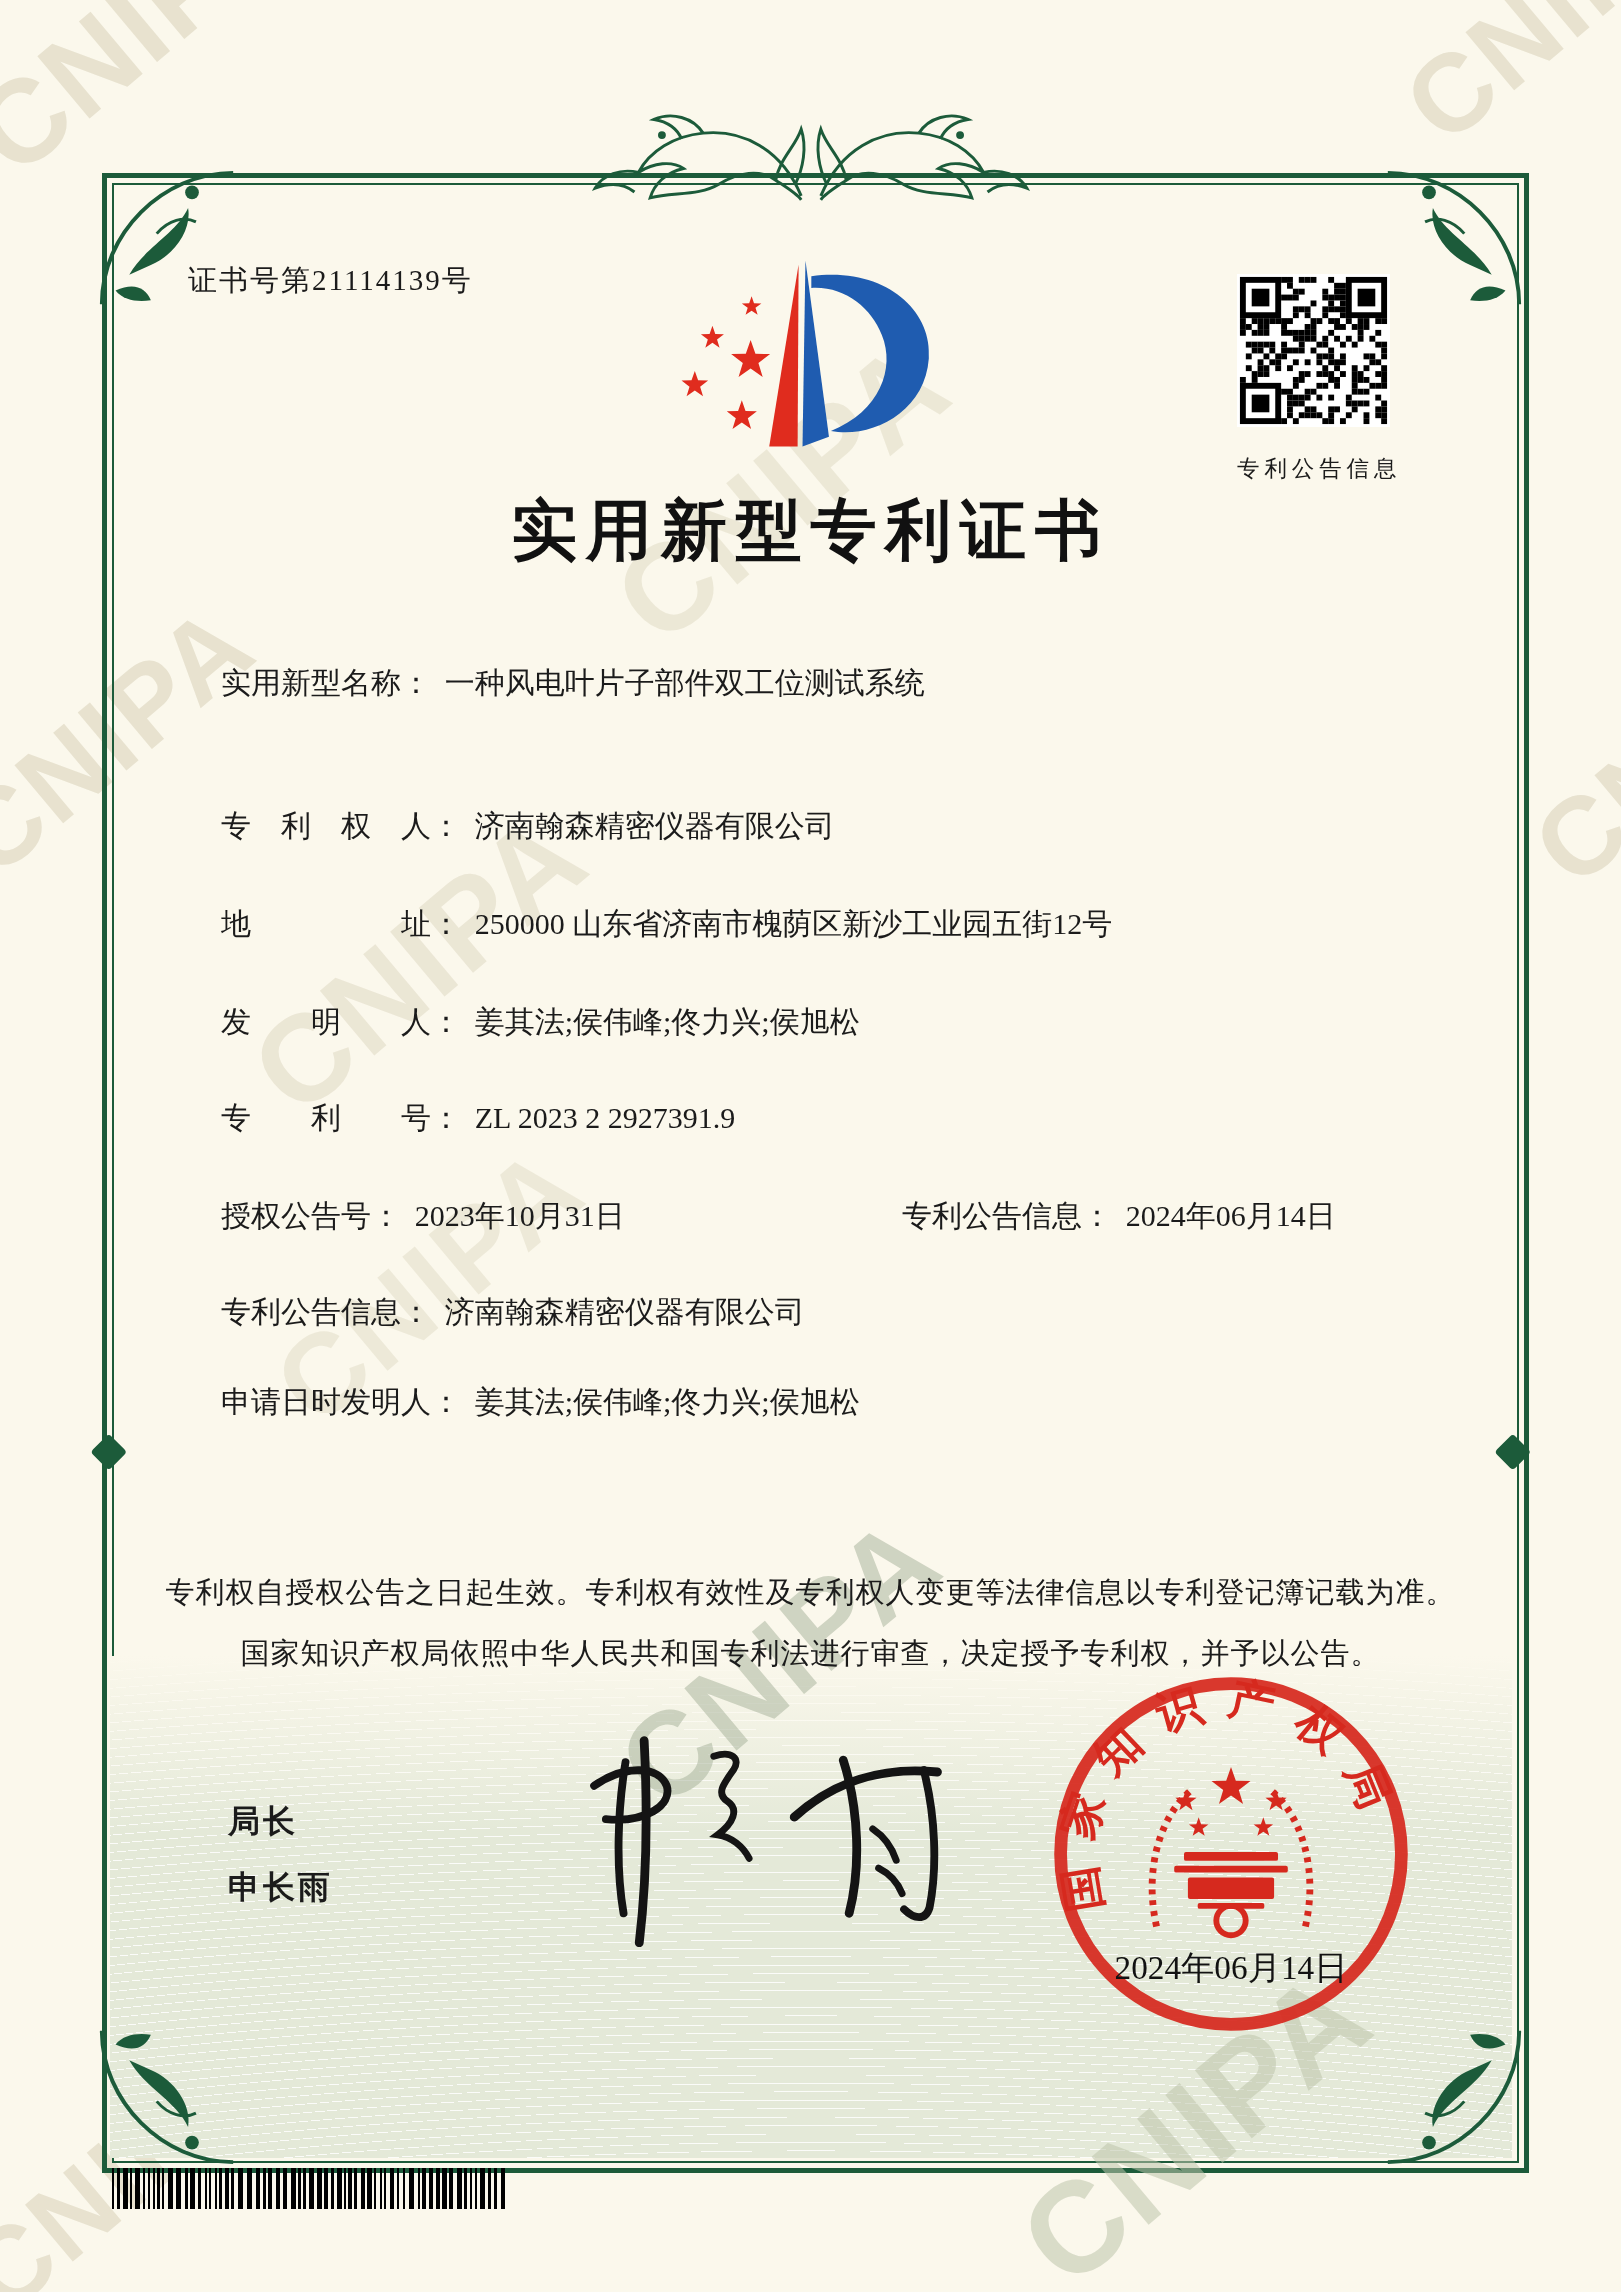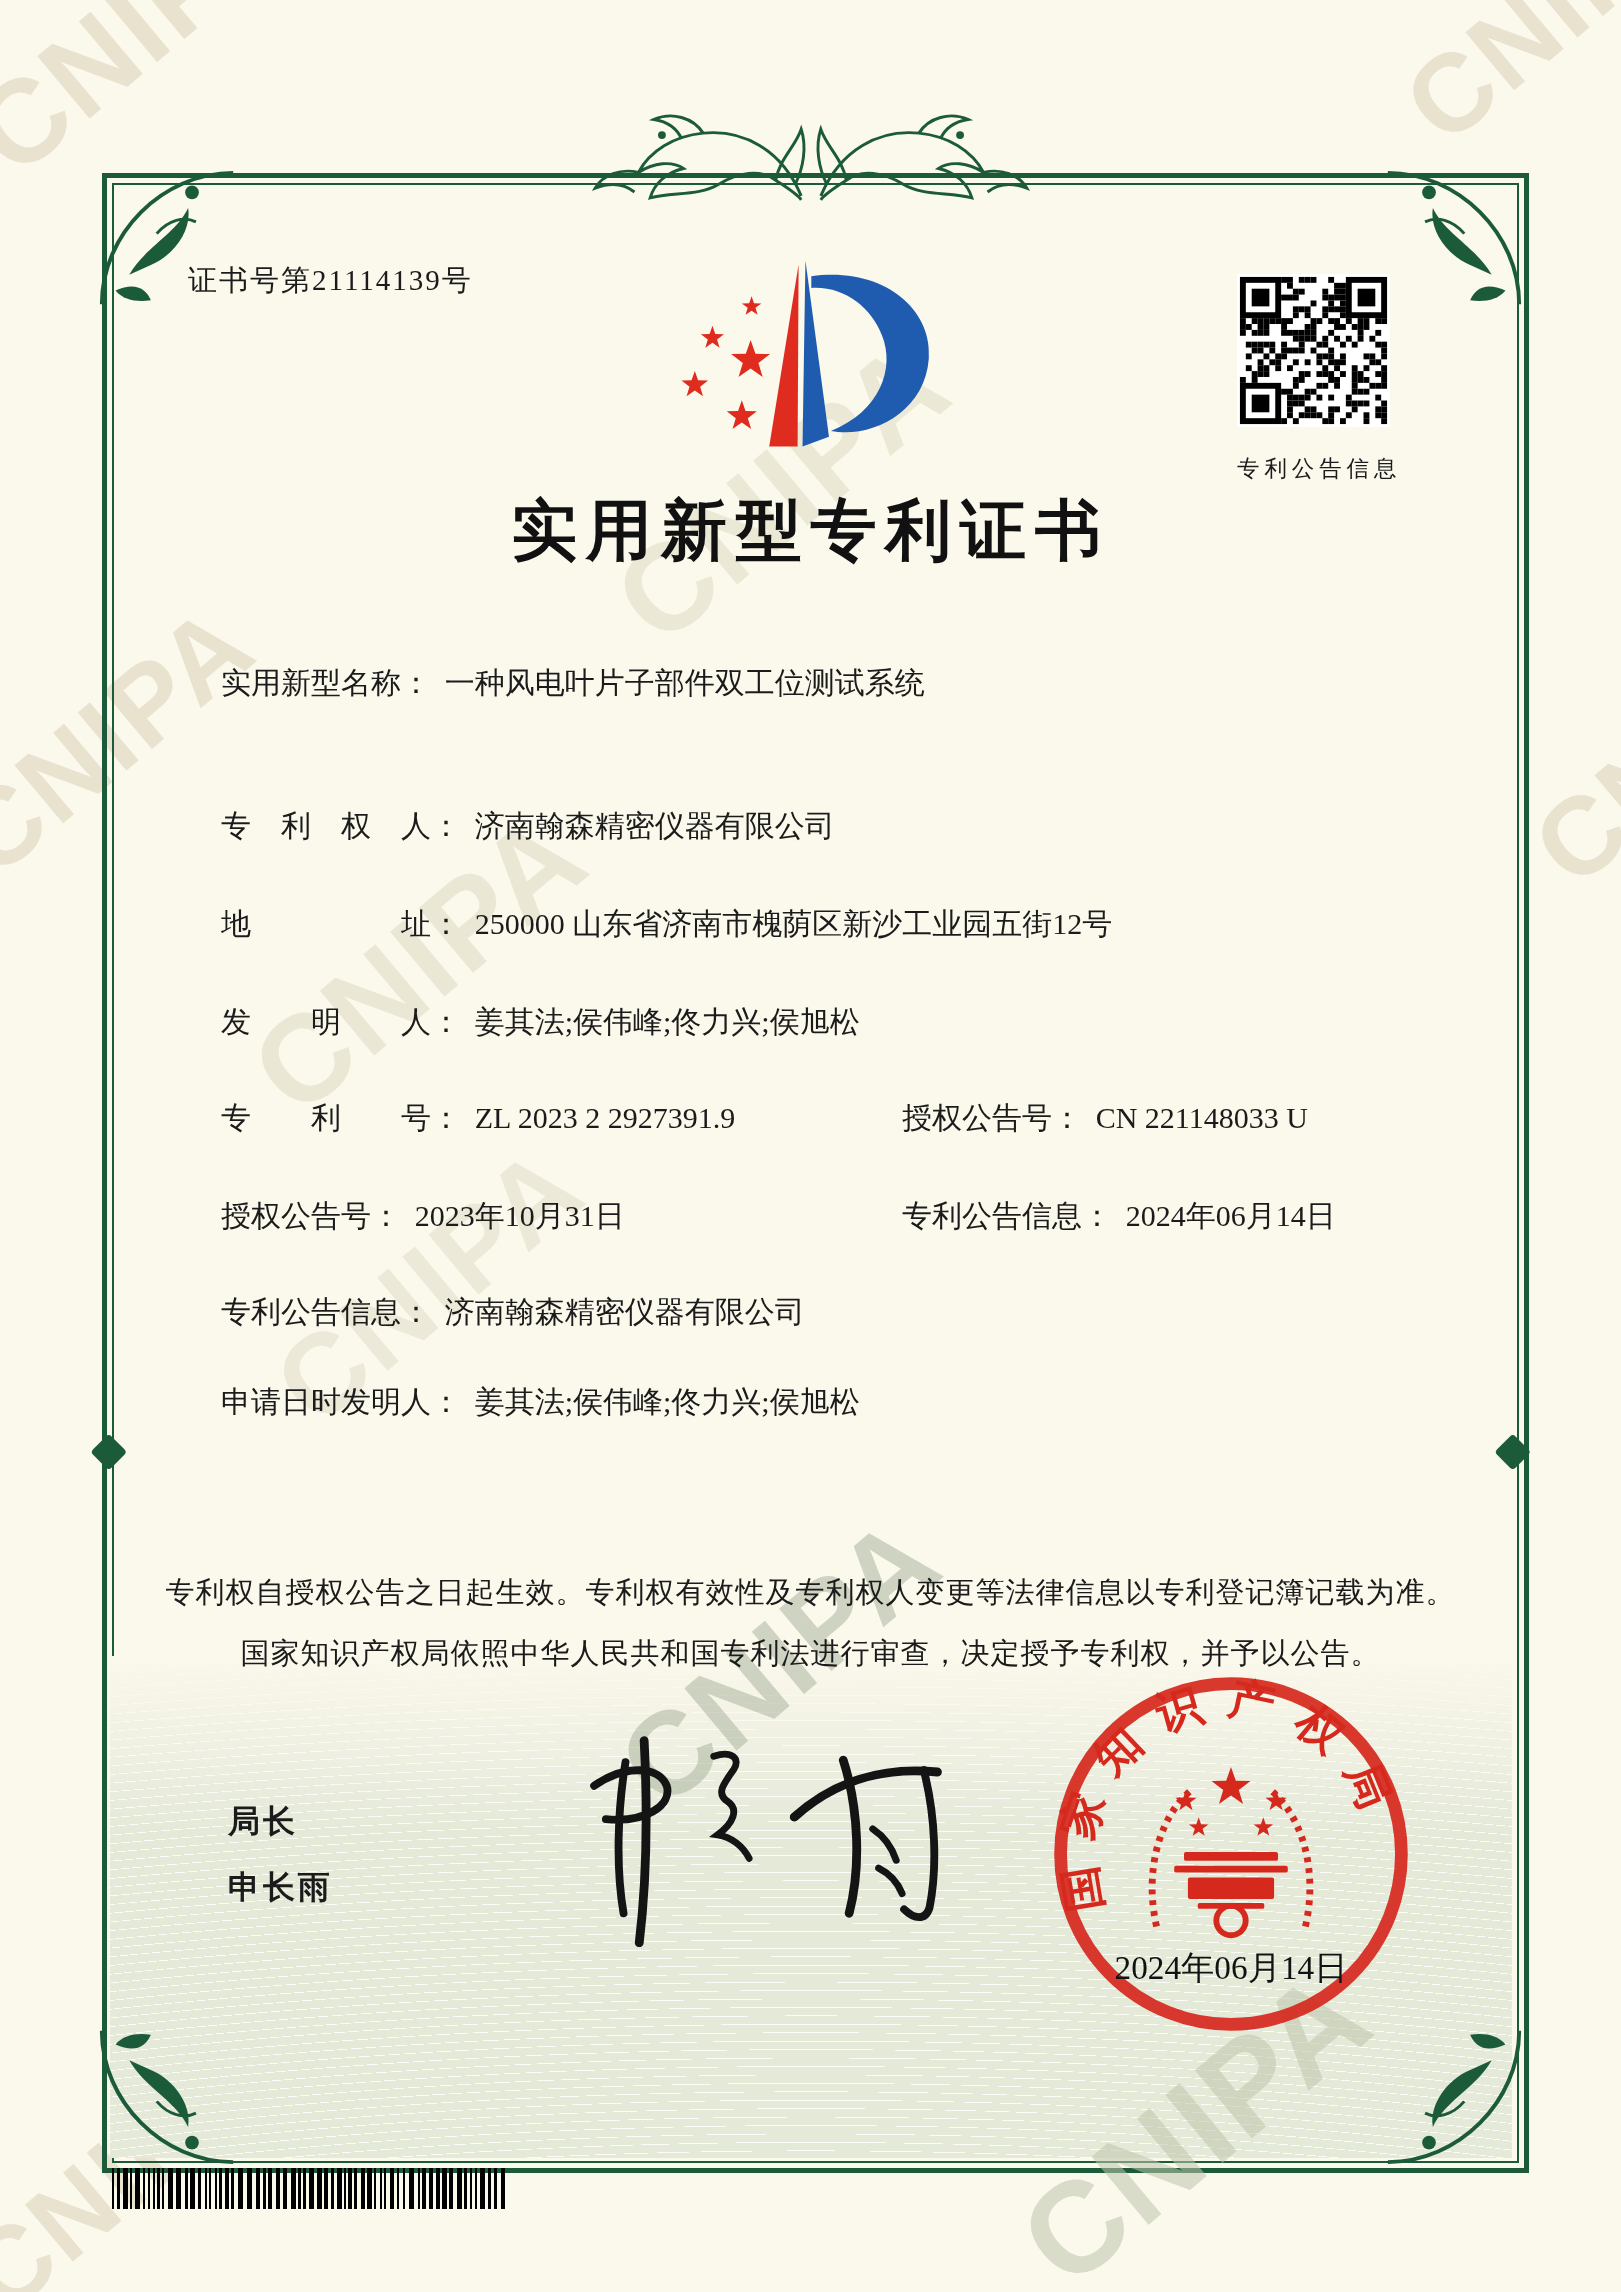--- a/index.html
+++ b/index.html
@@ -431,23 +431,20 @@
       <span class="flabel">专　利　权　人：</span><span class="fvalue">济南翰森精密仪器有限公司</span>
     </div>
     <div class="frow r2">
       <span class="flabel">地　　　　　址：</span><span class="fvalue">250000 山东省济南市槐荫区新沙工业园五街12号</span>
     </div>
     <div class="frow r3">
       <span class="flabel">发　　明　　人：</span><span class="fvalue">姜其法;侯伟峰;佟力兴;侯旭松</span>
     </div>
     <div class="frow r4">
       <span class="flabel">专　　利　　号：</span><span class="fvalue">ZL 2023 2 2927391.9</span>
-      <span class="fcol2">
-        <span class="flabel">授权公告号：</span><span class="fvalue">CN 221148033 U</span>
-      </span>
     </div>
     <div class="frow r5">
       <span class="flabel">授权公告号：</span><span class="fvalue">2023年10月31日</span>
       <span class="fcol2">
         <span class="flabel">专利公告信息：</span><span class="fvalue">2024年06月14日</span>
       </span>
     </div>
     <div class="frow r6">
       <span class="flabel">专利公告信息：</span><span class="fvalue">济南翰森精密仪器有限公司</span>
     </div>

